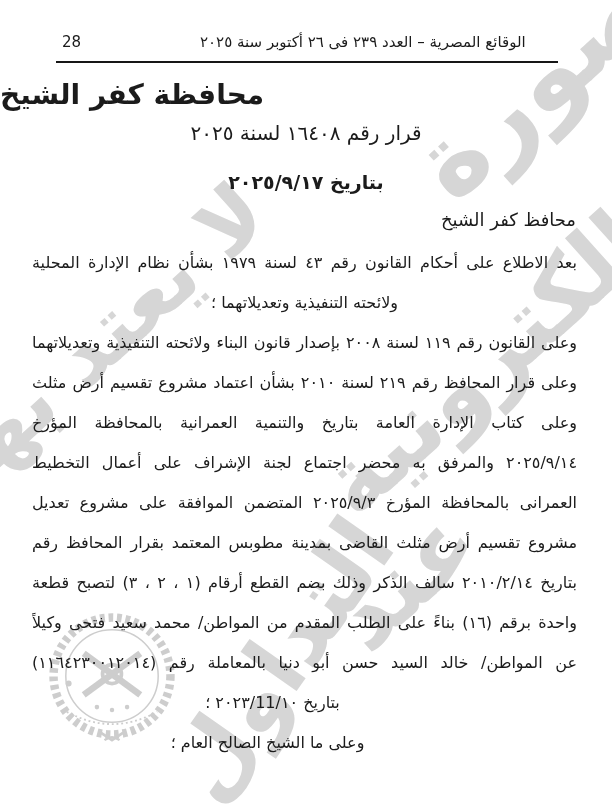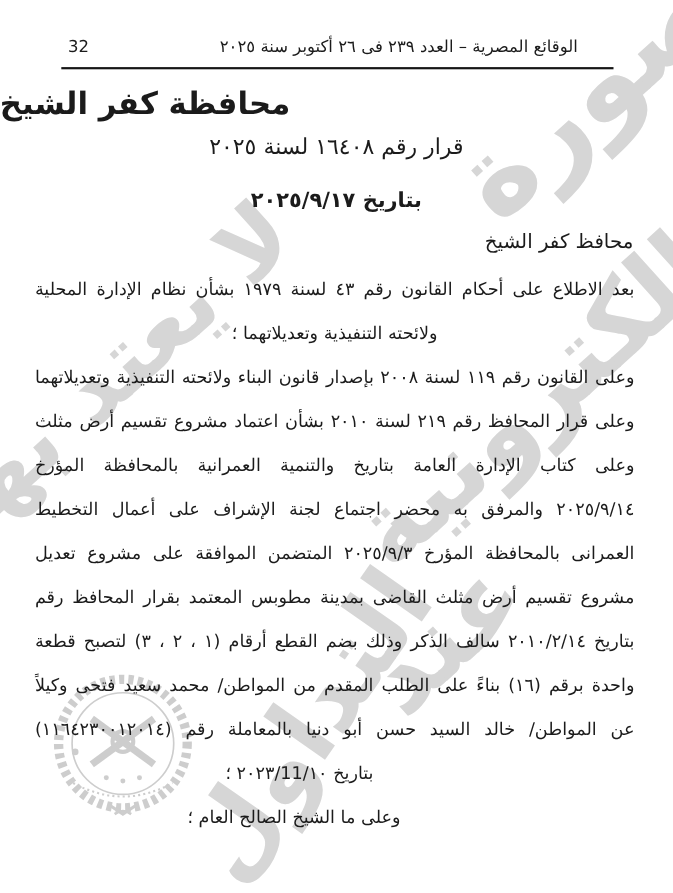--- a/index.html
+++ b/index.html
@@ -65,21 +65,21 @@
       </g>
       <g fill="#c8c8c8" stroke="none">
         <circle cx="24" cy="78" r="3.2"></circle>
         <circle cx="54" cy="103" r="2.4"></circle>
         <circle cx="70" cy="106" r="2.4"></circle>
         <circle cx="86" cy="103" r="2.4"></circle>
       </g>
     </svg>
   </div>
 
-  <span class="page-num">32</span>
+  <span class="page-num">28</span>
   <span class="issue-line">الوقائع المصرية – العدد ٢٣٩ فى ٢٦ أكتوبر سنة ٢٠٢٥</span>
   <div class="rule"></div>
 
   <h1 class="gov-title">محافظة كفر الشيخ</h1>
   <h2 class="decree-no">قرار رقم ١٦٤٠٨ لسنة ٢٠٢٥</h2>
   <h3 class="decree-date">بتاريخ ٢٠٢٥/٩/١٧</h3>
   <h4 class="issuer">محافظ كفر الشيخ</h4>
 
   <div class="body-lines" id="body-lines">
       <div class="bline just">بعد الاطلاع على أحكام القانون رقم ٤٣ لسنة ١٩٧٩ بشأن نظام الإدارة المحلية</div>

